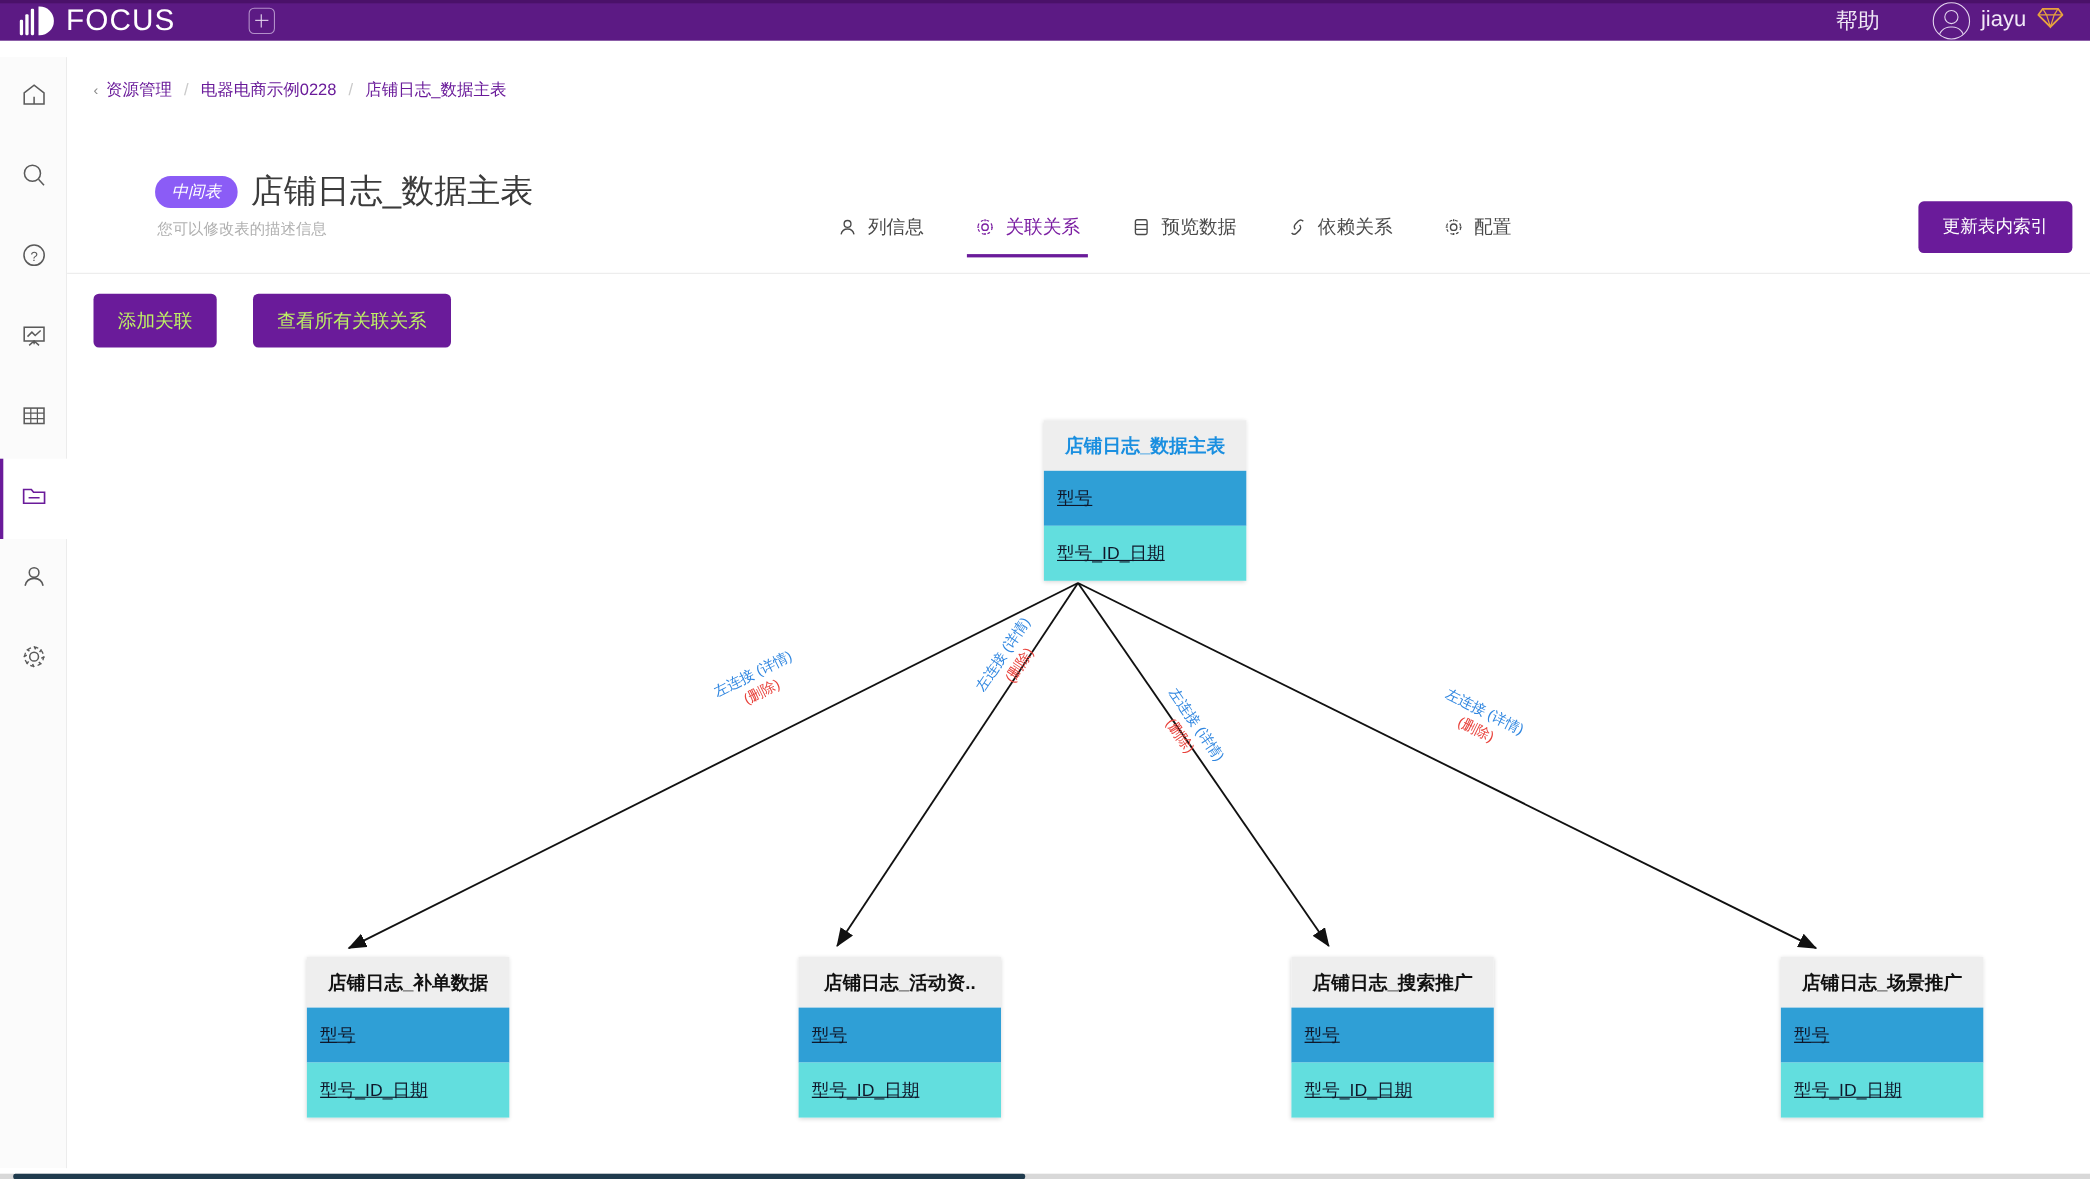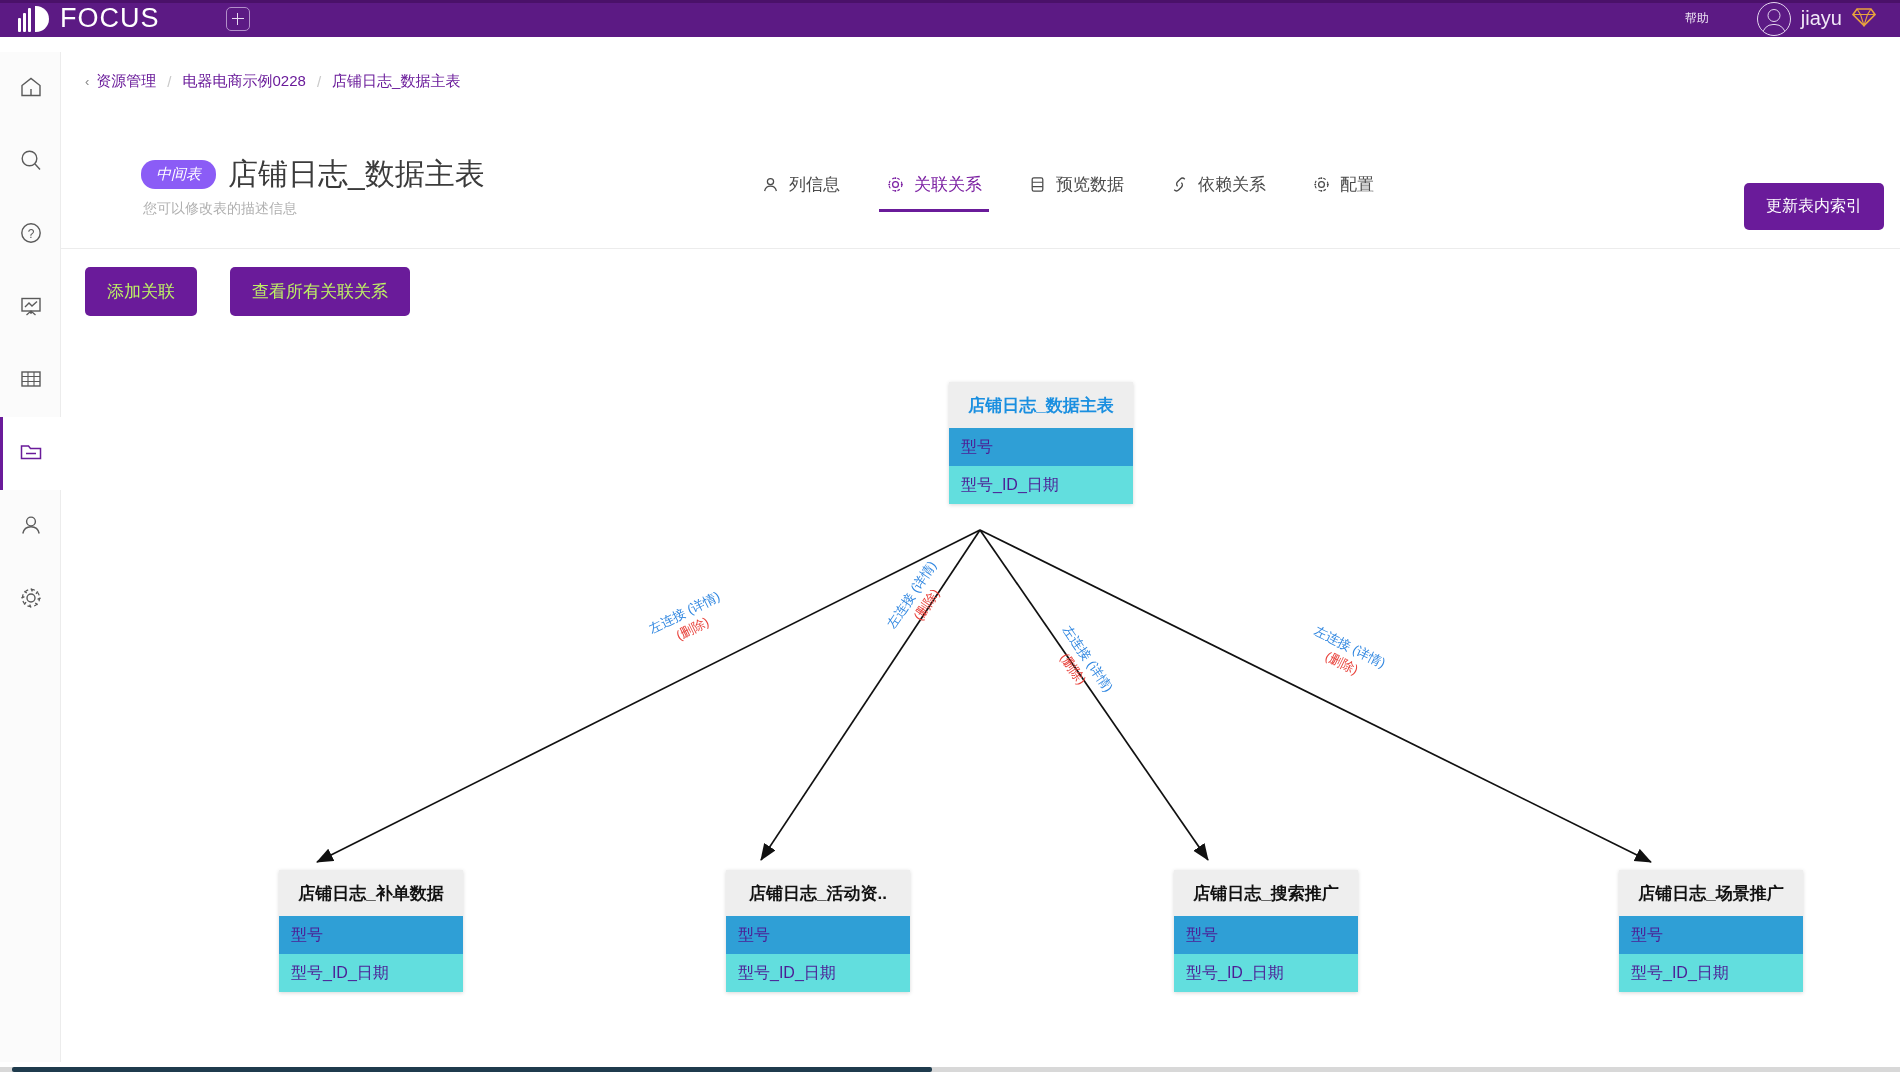--- a/index.html
+++ b/index.html
@@ -42,21 +42,21 @@
   }
   .plus-btn::before,.plus-btn::after{
     content:""; position:absolute; background:#e7d9f0;
   }
   .plus-btn::before{left:5px;top:10.2px;width:12px;height:1.6px;}
   .plus-btn::after{top:5px;left:10.2px;height:12px;width:1.6px;}
 
   .topbar-right {
     margin-left:auto; display:flex; align-items:center; margin-right:24px;
   }
-  .help-link { color:#efe6f5; font-size:12px; margin-right:48px; cursor:pointer;}
+  .help-link { color:#efe6f5; font-size:20px; margin-right:48px; cursor:pointer;}
   .user-box { display:flex; align-items:center; }
   .avatar {
     width:34px;height:34px;border-radius:50%;border:1.6px solid #e3d4ee;
     position:relative; overflow:hidden;
   }
   .avatar::before{
     content:"";position:absolute;left:50%;top:6px;transform:translateX(-50%);
     width:11px;height:11px;border-radius:50%;border:1.6px solid #e3d4ee;
   }
   .avatar::after{
@@ -92,21 +92,21 @@
   .bc-link { cursor:pointer; }
 
   .title-row { position:absolute; left:80px; top:102px; display:flex; align-items:center; }
   .tag-pill {
     background:#8b5cf6; color:#fff; font-size:15px;
     padding:5px 15px; border-radius:14px; margin-right:12px; white-space:nowrap;font-style:italic;
   }
   .page-title { font-size:30px; color:#3b3b3b; font-weight:400; white-space:nowrap; }
   .subtitle { position:absolute; left:82px; top:148px; font-size:14px; color:#b0b0b0; }
 
-  .tabs { position:absolute; left:700px; top:121px; display:flex; align-items:flex-start; }
+  .tabs { position:absolute; left:700px; top:143px; display:flex; align-items:flex-start; }
   .tab {
     display:flex; align-items:center; padding:0 0 16px 0; margin-right:46px;
     font-size:17px; color:#4a4a4a; cursor:pointer; position:relative;
   }
   .tab .ticon { margin-right:9px; display:flex; align-items:center; }
   .tab.active { color:#7b1fa2; }
   .tab.active::after{
     content:"";position:absolute;left:-7px;right:-7px;bottom:0;height:3px;background:#6a1b9a;
   }
 
@@ -132,22 +132,22 @@
     position:absolute; width:184px; background:#fff;
     box-shadow:0 1px 4px rgba(0,0,0,.16);
   }
   .node-title {
     background:#eeeeee; height:46px; display:flex; align-items:center;
     justify-content:center; font-size:17px; font-weight:bold; color:#111;
     white-space:nowrap; overflow:hidden; padding:0 6px;
   }
   .node.root .node-title { color:#1a8fe0; }
   .node-row {
-    height:38px; display:flex; align-items:center;
-    padding-left:12px; font-size:16px; color:#4c1d95;
+    height:50px; display:flex; align-items:center;
+    padding-left:12px; font-size:16px; color:#0f172a;text-decoration:underline;
   }
   .node-row.r1 { background:#2f9fd6; }
   .node-row.r2 { background:#62dede; }
 
   svg.edges { position:absolute; left:0; top:0; width:1839px; height:750px; }
 
   .edge-label { position:absolute; white-space:nowrap; font-size:13px; pointer-events:none; }
   .edge-label .blue { color:#2f86e0; }
   .edge-label .red  { color:#e8413a; }
 

